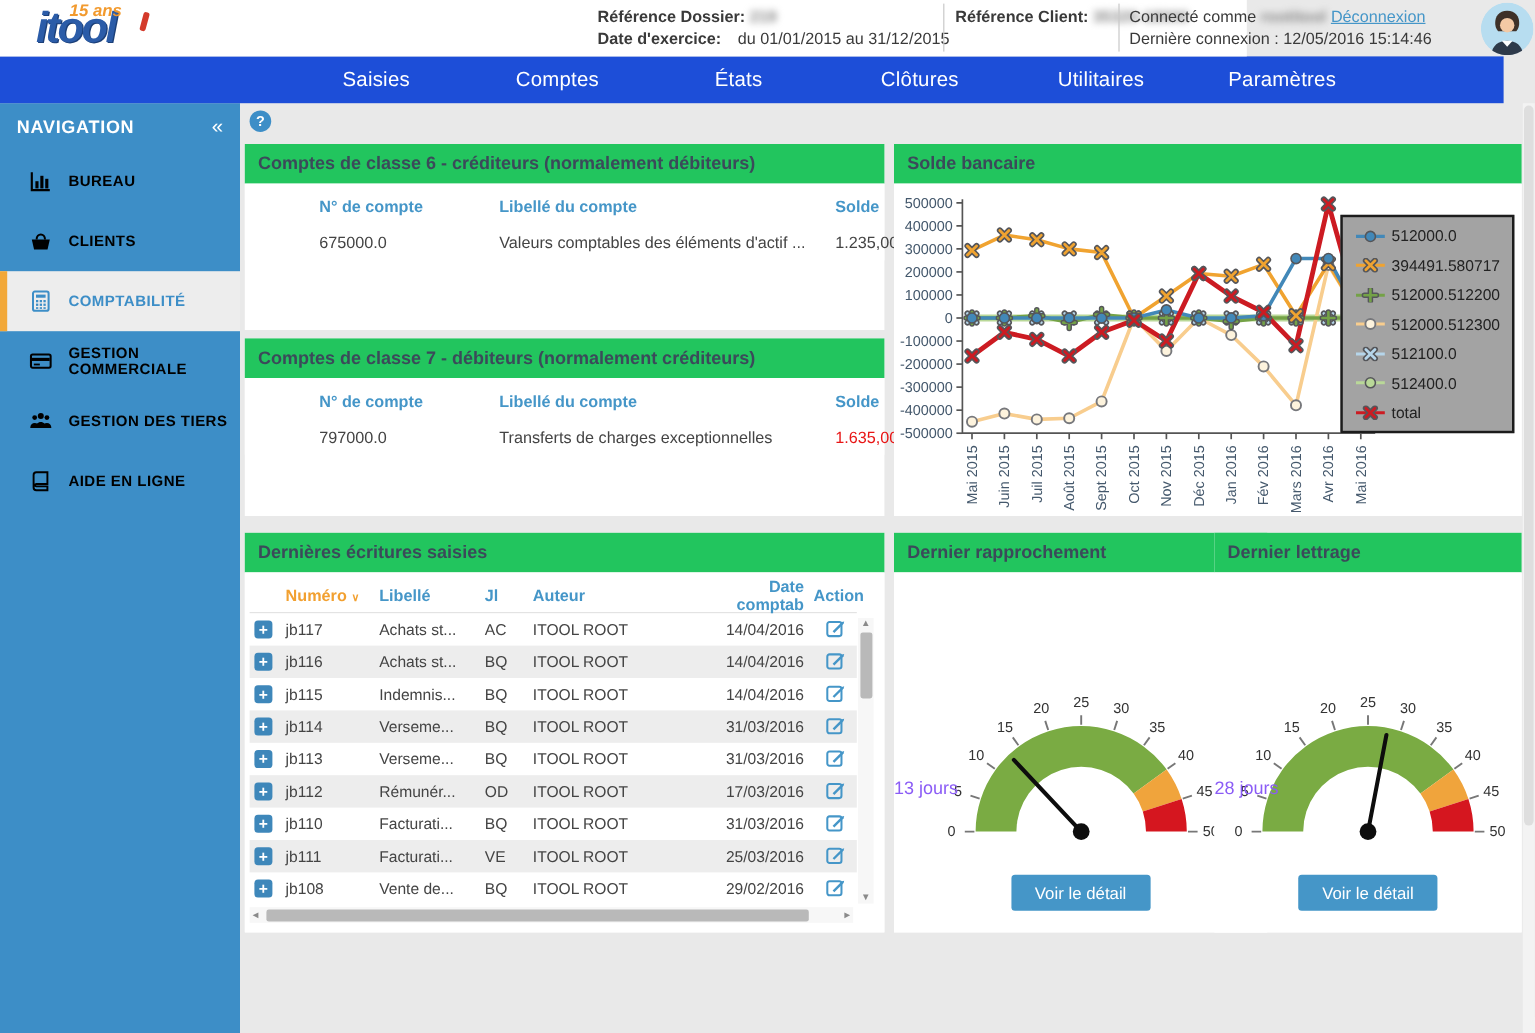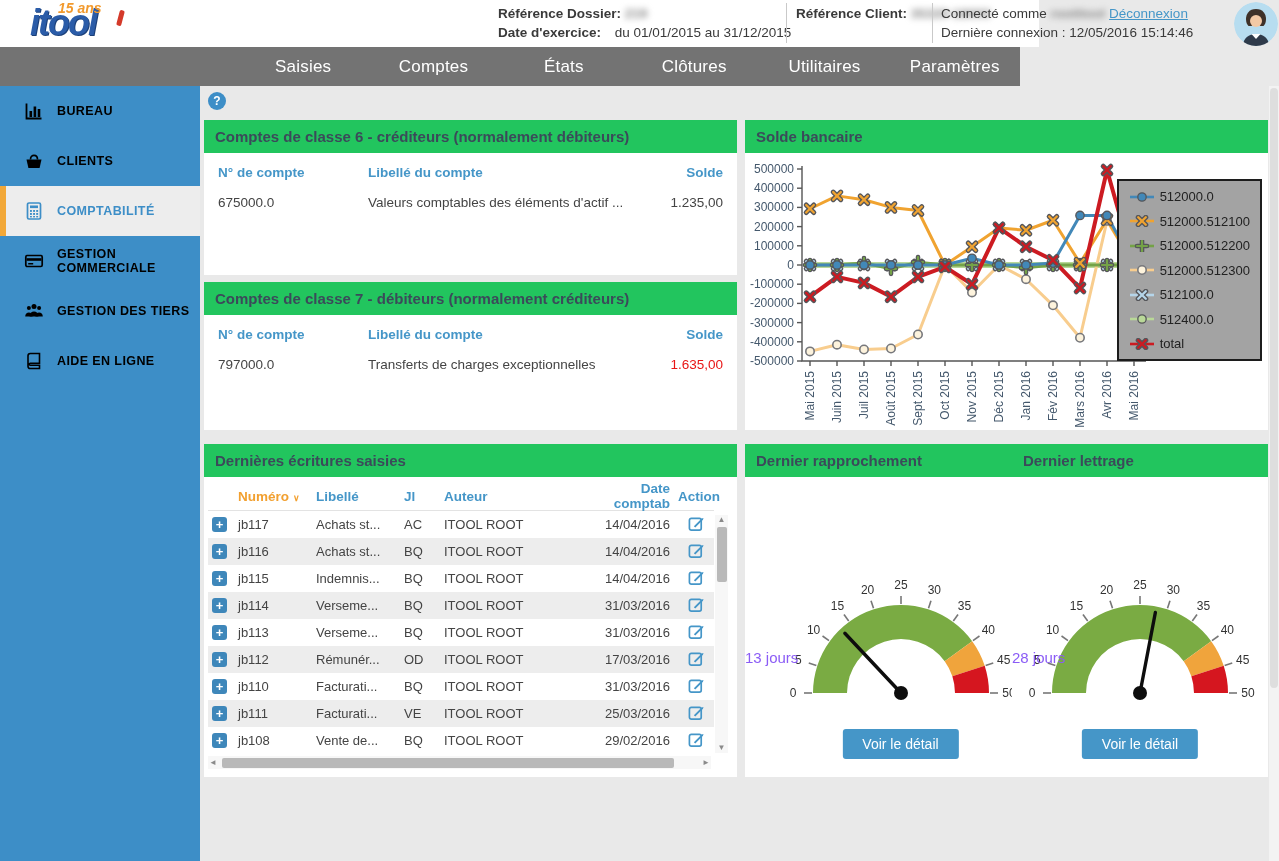--- a/index.html
+++ b/index.html
@@ -14,21 +14,21 @@
      color:#2b5ca8; letter-spacing:-2px; text-shadow:1px 1px 0 #1c4079; line-height:1; }
   .logo-accent { position:absolute; left:88px; top:9px; width:5px; height:16px; background:#d43a2a; transform:rotate(15deg); border-radius:2px; }
   .info-pair { position:absolute; top:4px; font-size:13.5px; line-height:19px; color:#3a3a3a; white-space:nowrap; }
   .info-pair .lbl { font-weight:bold; display:inline-block; }
   .blurred { filter:blur(3px); color:#8a8a8a; font-weight:bold; }
   .vsep { position:absolute; top:3px; height:40px; width:1px; background:#c9c9c9; }
   .link { color:#4596c8; text-decoration:underline; cursor:pointer; }
   .avatar { position:absolute; left:1234px; top:2px; width:44px; height:44px; border-radius:50%; overflow:hidden; }
 
   
-  .mainnav { position:absolute; left:0; top:47px; width:1020px; height:39px; background:#737373;
+  .mainnav { position:absolute; left:0; top:47px; width:1253px; height:39px; background:#1d4ed8;
      display:flex; align-items:center; padding-left:238px; z-index:4; }
   .nav-item { width:151px; text-align:center; color:#ffffff; font-size:17px; letter-spacing:0.2px; cursor:pointer; }
 
   
   .sidebar { position:absolute; left:0; top:86px; width:200px; height:775px; background:#3d8ec7; z-index:3; }
   .side-head { height:40px; display:flex; align-items:center; justify-content:space-between; padding:0 14px; }
   .side-title { color:#fff; font-weight:bold; font-size:15px; letter-spacing:0.6px; }
   .side-collapse { color:#fff; font-size:17px; cursor:pointer; }
   .side-item { height:50px; display:flex; align-items:center; gap:13px; padding-left:24px; color:#000000;
      font-size:12.5px; font-weight:600; letter-spacing:0.4px; cursor:pointer; }
@@ -49,21 +49,21 @@
   .panel-body { position:relative; background:#fff; }
 
   #panel-classe6 { left:4px; top:34px; width:533px; height:155px; }
   #panel-classe7 { left:4px; top:196px; width:533px; height:148px; }
   #panel-chart   { left:545px; top:34px; width:523px; height:310px; }
   #panel-ecritures { left:4px; top:358px; width:533px; height:333px; }
   #panel-gauge1  { left:545px; top:358px; width:311px; height:333px; }
   #panel-gauge2  { left:812px; top:358px; width:256px; height:333px; }
 
   
-  .acct-body { padding-top:4px; }
+  .acct-body { padding-top:4px;padding-left:48px; }
   .acct-row { display:grid; grid-template-columns: 150px 280px 1fr; padding:0 14px; height:30px; align-items:center; font-size:13.5px; }
   .acct-row .c2 { text-align:right; }
   .acct-head .acct-cell { color:#4596c8; font-weight:bold; }
   .acct-cell.red { color:#e81515; }
 
   
   .ecr-table { position:absolute; left:4px; top:4px; width:506px; }
   .ecr-row { display:grid; grid-template-columns: 30px 78px 88px 40px 150px 84px 36px; height:27px; align-items:center; font-size:13px; }
   .ecr-head { height:30px; border-bottom:1px solid #e3e3e3; }
   .ecr-head .hc { color:#4596c8; font-weight:bold; font-size:13.5px; }
@@ -146,20 +146,24 @@
 <nav class="mainnav" id="main-menu">
     <div class="nav-item">Saisies</div>
     <div class="nav-item">Comptes</div>
     <div class="nav-item">États</div>
     <div class="nav-item">Clôtures</div>
     <div class="nav-item">Utilitaires</div>
     <div class="nav-item">Paramètres</div>
   </nav>
 
 <aside class="sidebar">
+  <div class="side-head">
+    <span class="side-title">NAVIGATION</span>
+    <span class="side-collapse">«</span>
+  </div>
   <div id="side-items">
       <div class="side-item">
         <span class="side-icon">
           <svg viewBox="0 0 20 20">
             <path d="M2.5 2.5v15h15" fill="none" stroke="currentColor" stroke-width="1.8"></path>
             <rect x="5.5" y="10" width="2.6" height="6" fill="currentColor"></rect>
             <rect x="9.6" y="5.5" width="2.6" height="10.5" fill="currentColor"></rect>
             <rect x="13.7" y="8" width="2.6" height="8" fill="currentColor"></rect>
           </svg>
         </span>
@@ -474,21 +478,21 @@
               <circle cx="13" cy="6" r="4.2" fill="#4288b8" stroke="#55565a" stroke-width="1.3"></circle>
             </svg>
             <span>512000.0</span>
           </div>
           <div class="legend-item">
             <svg width="26" height="12" viewBox="0 0 26 12">
               <line x1="1" y1="6" x2="25" y2="6" stroke="#f0a330" stroke-width="2.6"></line>
               <path d="M9.2 2.2L16.8 9.8M9.2 9.8L16.8 2.2" stroke="#55565a" stroke-width="5" stroke-linecap="round" fill="none"></path>
               <path d="M9.2 2.2L16.8 9.8M9.2 9.8L16.8 2.2" stroke="#f0a330" stroke-width="2.3" stroke-linecap="round" fill="none"></path>
             </svg>
-            <span>512000.512100</span>
+            <span>394491.580717</span>
           </div>
           <div class="legend-item">
             <svg width="26" height="12" viewBox="0 0 26 12">
               <line x1="1" y1="6" x2="25" y2="6" stroke="#74a247" stroke-width="2.6"></line>
               <path d="M8 6L18 6M13 1L13 11" stroke="#55565a" stroke-width="4.6" stroke-linecap="round" fill="none"></path>
               <path d="M8 6L18 6M13 1L13 11" stroke="#74a247" stroke-width="2.2" stroke-linecap="round" fill="none"></path>
             </svg>
             <span>512000.512200</span>
           </div>
           <div class="legend-item">

